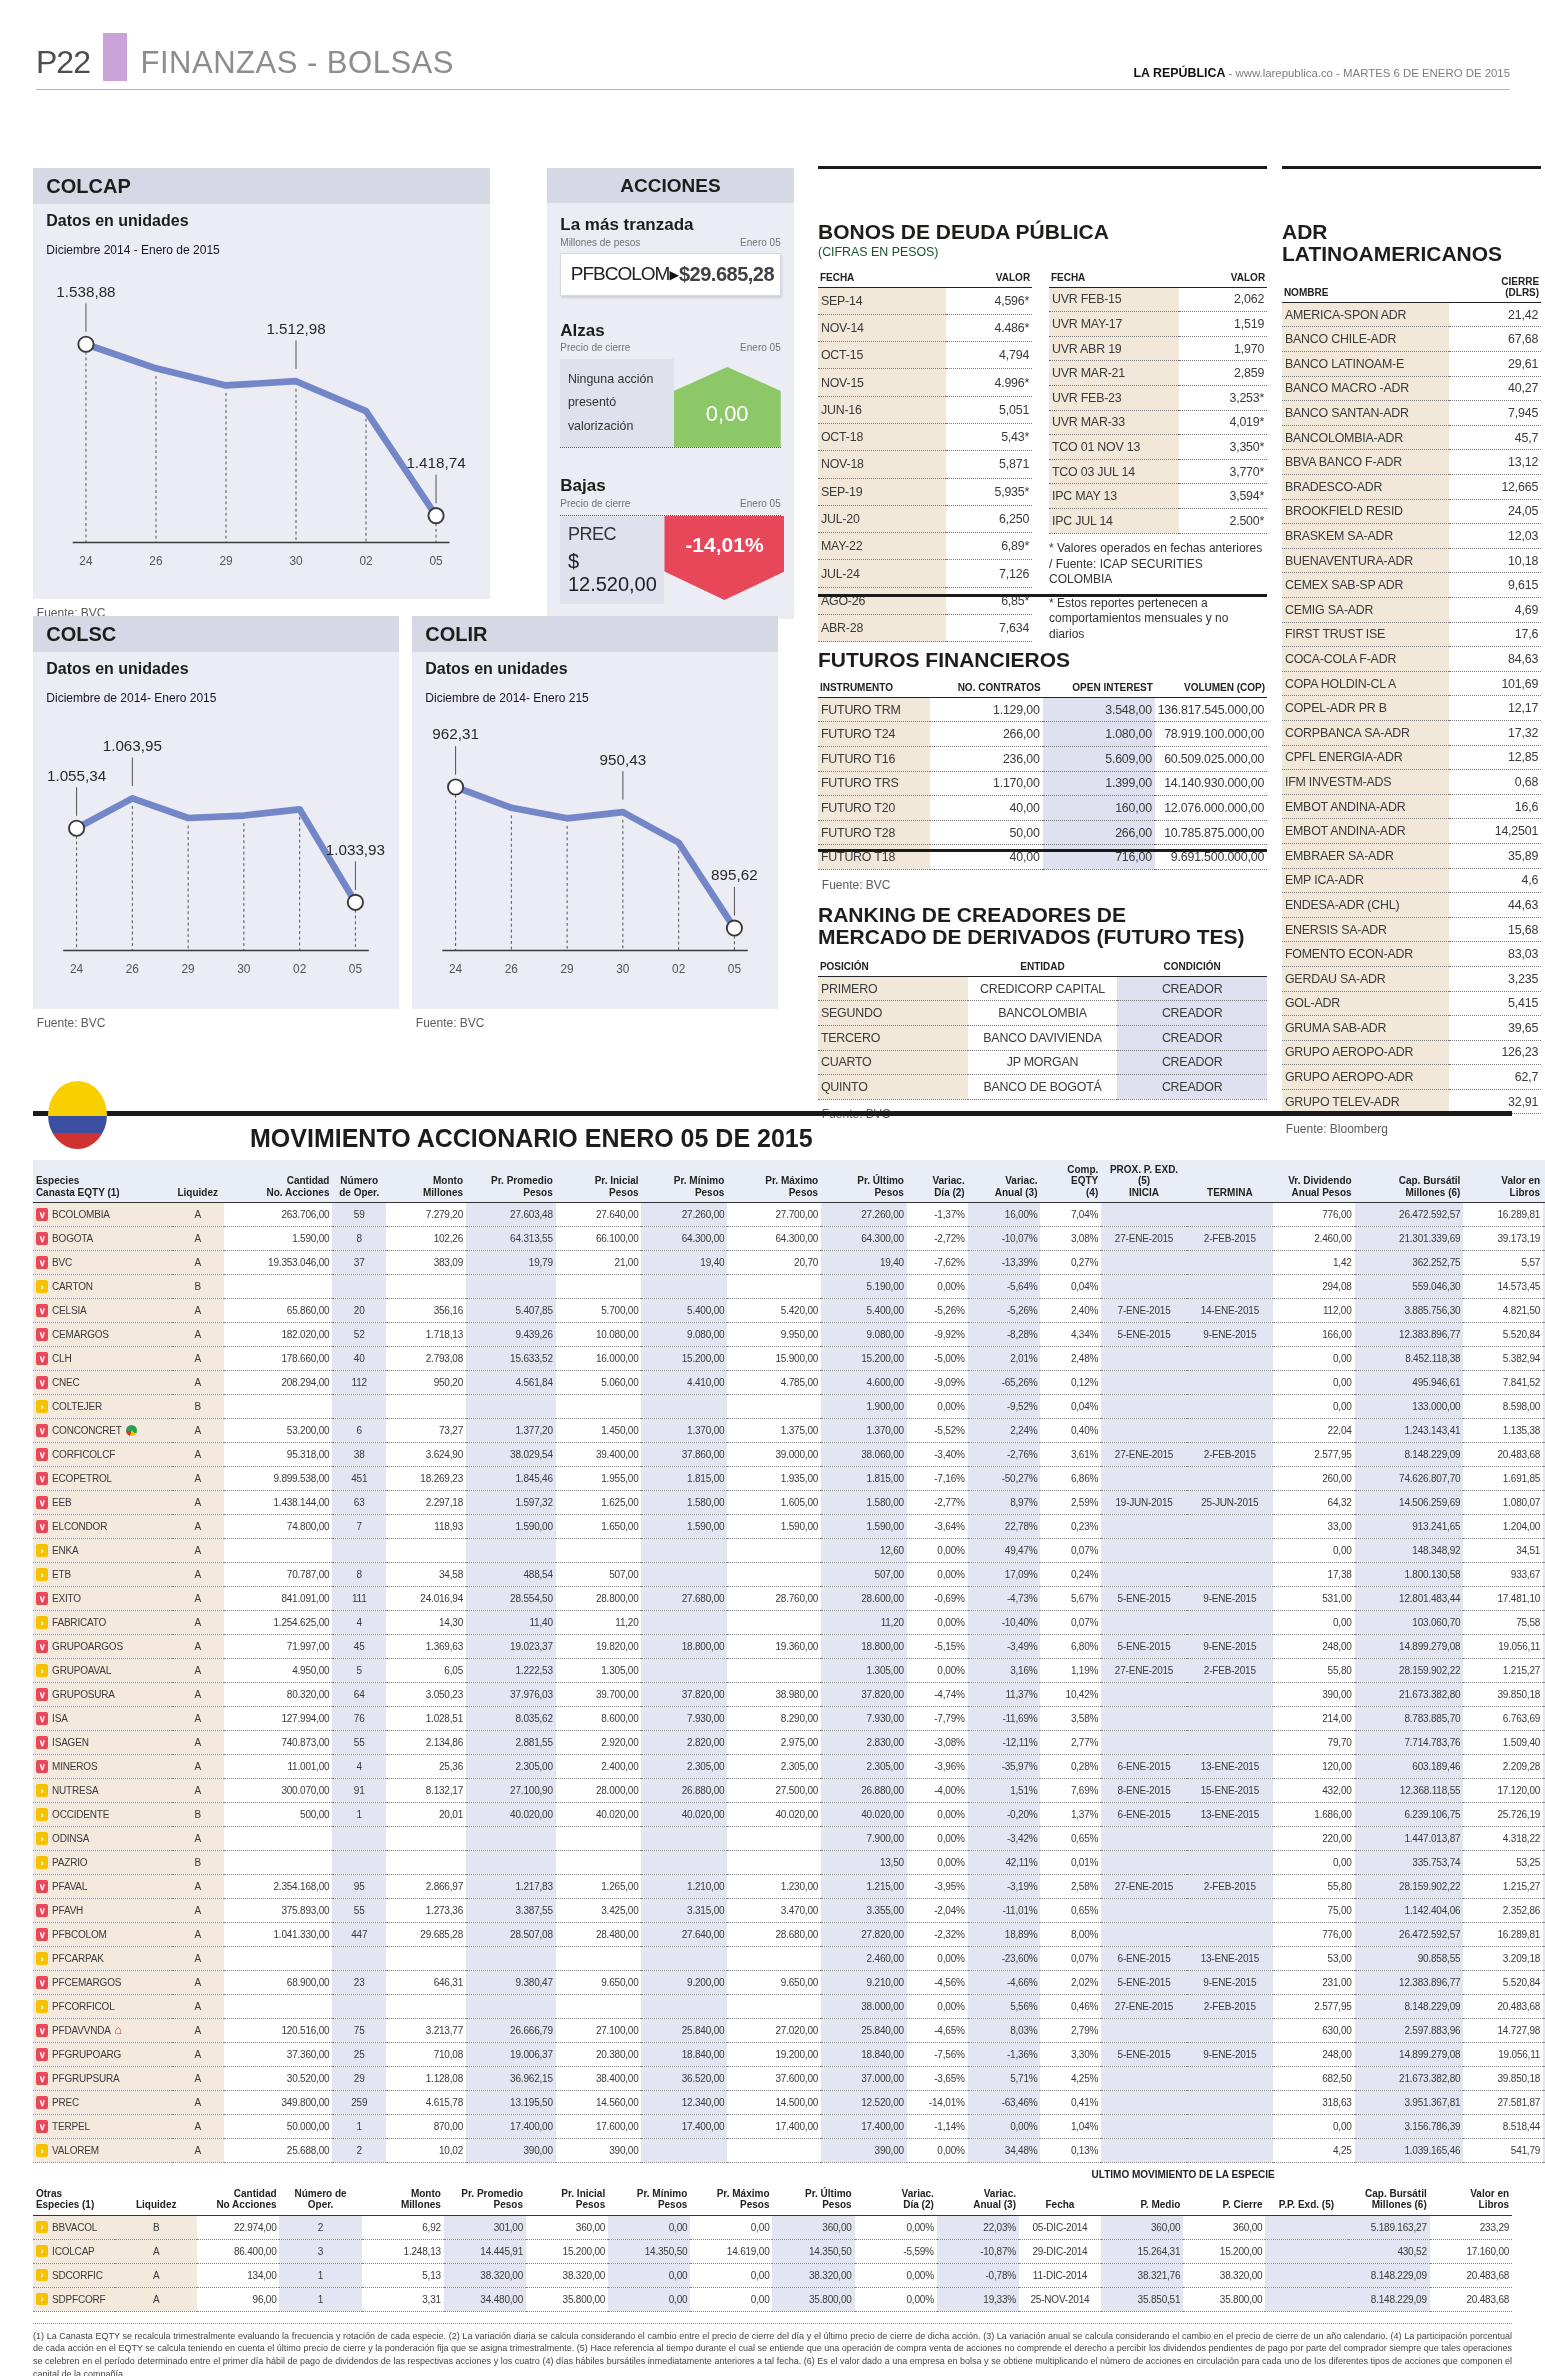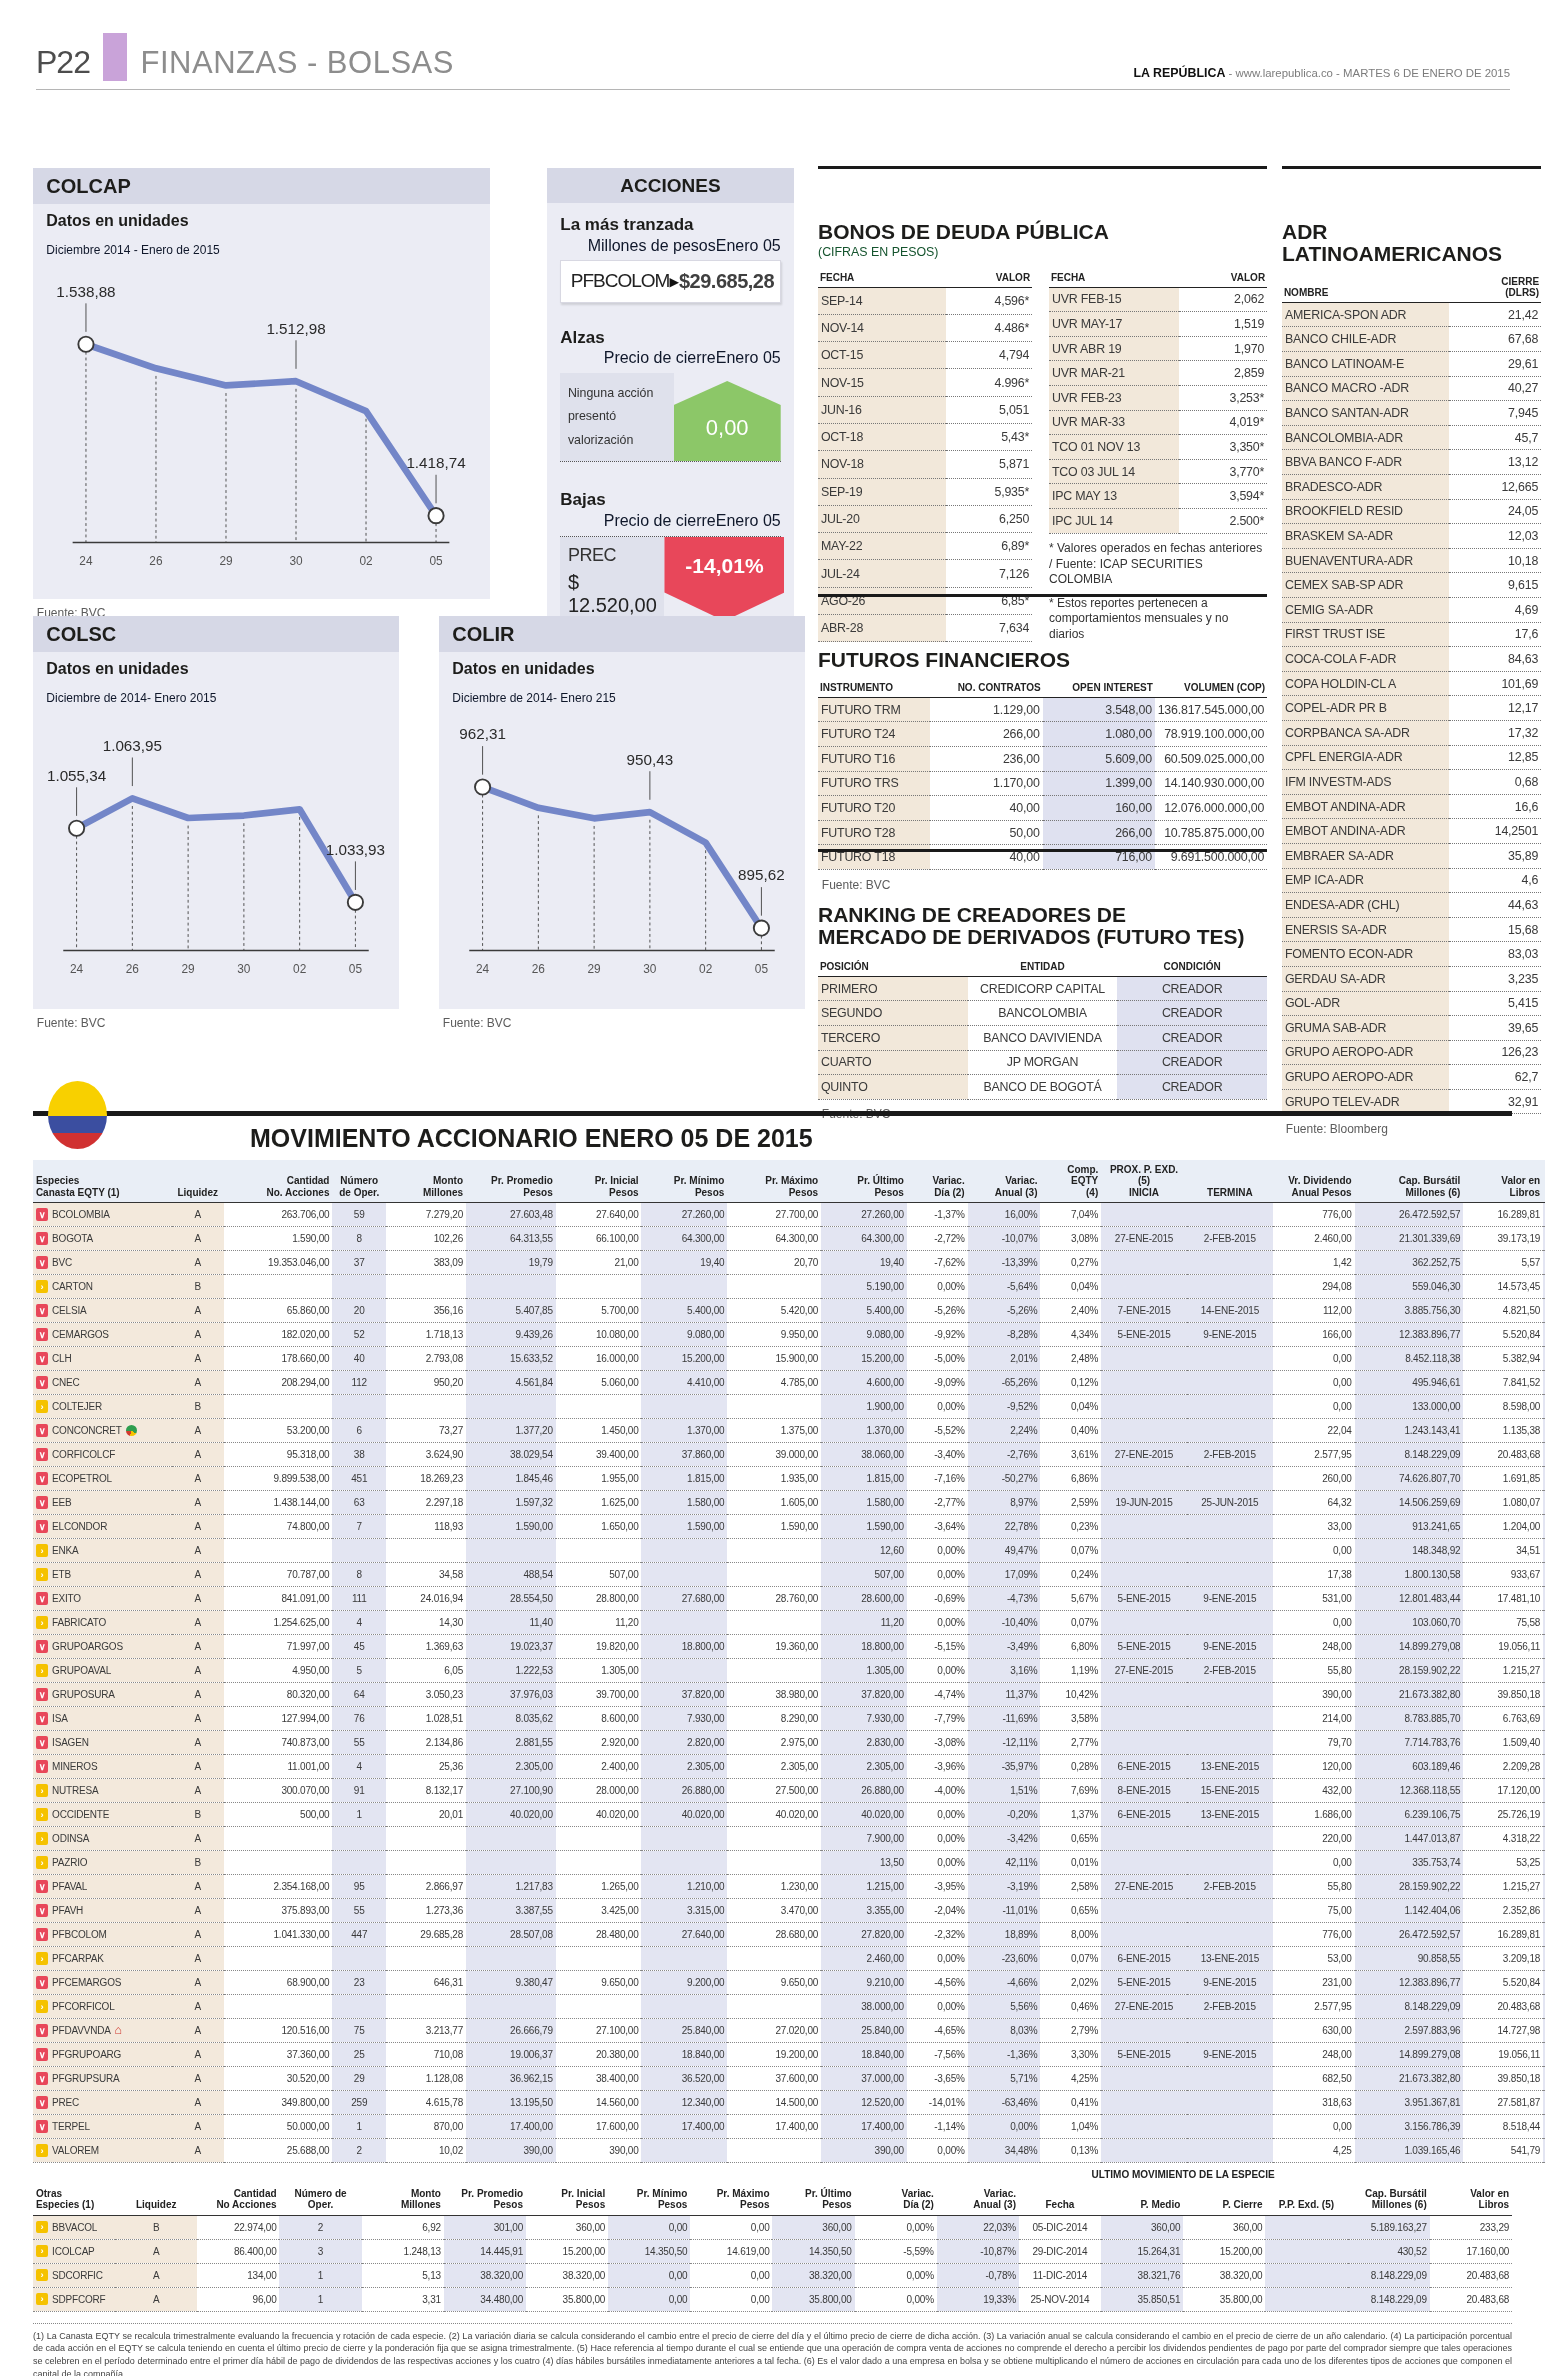--- a/index.html
+++ b/index.html
@@ -23,21 +23,21 @@
   svg .ln{fill:none;stroke:#7386c8;stroke-width:7;stroke-linejoin:round;stroke-linecap:round;}
   svg .drop{stroke:#4a4a4a;stroke-width:1;stroke-dasharray:3,3;}
   svg .ax{stroke:#3a3a3a;stroke-width:1.6;}
   svg .pt{fill:#fff;stroke:#3a3a3a;stroke-width:2;}
   svg .lbl{font-size:16px;fill:#2a2a2a;}
   svg .lbl-ln{stroke:#4a4a4a;stroke-width:1;}
   svg .tick{font-size:12.5px;fill:#555;}
   
   .acc-sec{margin-top:11.4px;}
   .acc-h{font-size:17px;font-weight:bold;color:#1d1d1b;}
-  .acc-sub{display:flex;justify-content:flex-end;font-size:16px;color:#0f172a;margin:1.9px 0 5.7px 0;}
+  .acc-sub{display:flex;justify-content:space-between;font-size:10px;color:#737373;margin:1.9px 0 5.7px 0;}
   .trade-box{background:#fff;border:1px solid #d8d8e2;box-shadow:1px 1.9px 1.9px rgba(0,0,0,0.12);
              padding:8.6px 9.5px;display:flex;align-items:center;justify-content:space-between;}
   .trade-sym{font-size:19px;letter-spacing:-1px;color:#222;}
   .trade-tri{font-size:12.4px;color:#111;}
   .trade-val{font-size:20px;font-weight:bold;color:#404040;letter-spacing:-0.5px;}
   .updown{display:flex;align-items:flex-end;position:relative;border-bottom:1px dotted #555;}
   .note-box{background:#dfe1ec;flex:1;padding:8.6px 7.6px;font-size:12.4px;color:#333;line-height:1.9;}
   .arr-up{width:107px;height:80px;margin-top:-17px;background:#8cc768;flex:none;
           clip-path:polygon(50% 0,100% 30%,100% 100%,0 100%,0 30%);
           display:flex;align-items:center;justify-content:center;color:#fff;font-size:22px;padding-top:13.3px;box-sizing:border-box;}
@@ -491,21 +491,21 @@
             <text class="tick" x="149.2" y="282" text-anchor="middle">29</text>
             <text class="tick" x="207.8" y="282" text-anchor="middle">30</text>
             <text class="tick" x="266.4" y="282" text-anchor="middle">02</text>
             <text class="tick" x="325" y="282" text-anchor="middle">05</text>
           </svg>
       </div>
     </div>
     <div class="source">Fuente: BVC</div>
   </div>
 
-  <div class="abs" style="left:439px;top:616px;width:366px;">
+  <div class="abs" style="left:412px;top:616px;width:366px;">
     <div class="panel">
       <div class="panel-head">COLIR</div>
       <div class="panel-body">
         <div class="chart-heading">Datos en unidades</div>
         <div class="chart-sub">Diciembre de 2014- Enero 215</div>
         <svg id="svg-colir" width="340" height="295" viewBox="0 0 357 310">
             <line class="drop" x1="32" y1="94.20000000000013" x2="32" y2="258"></line>
             <line class="drop" x1="90.6" y1="116" x2="90.6" y2="258"></line>
             <line class="drop" x1="149.2" y1="127.11111111111111" x2="149.2" y2="258"></line>
             <line class="drop" x1="207.8" y1="120.60000000000011" x2="207.8" y2="258"></line>

